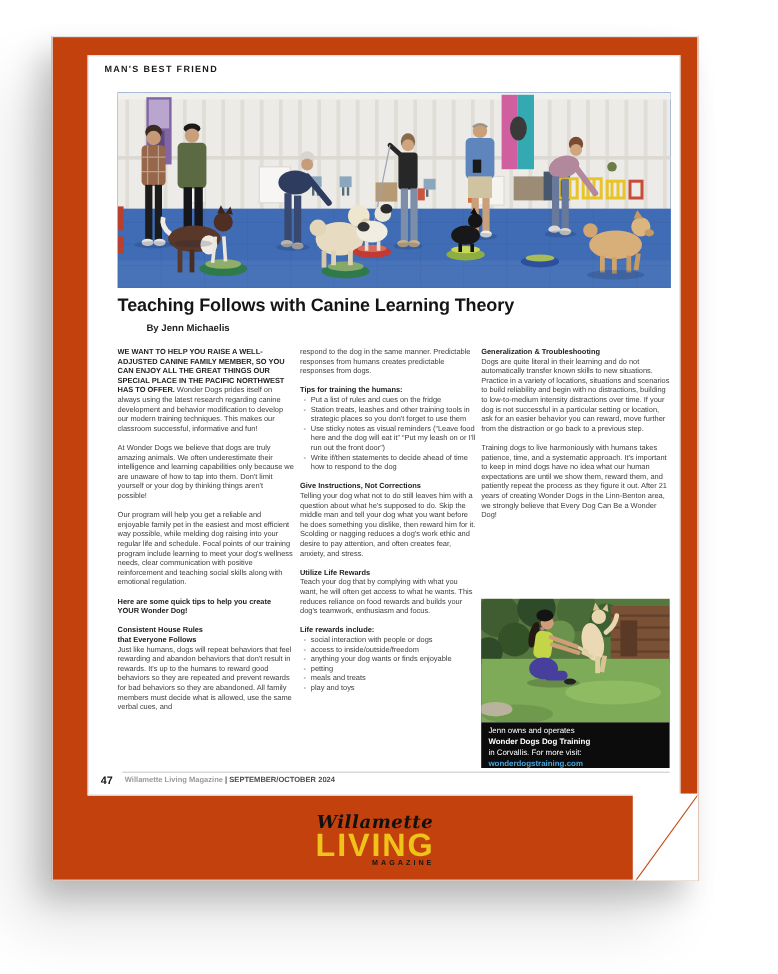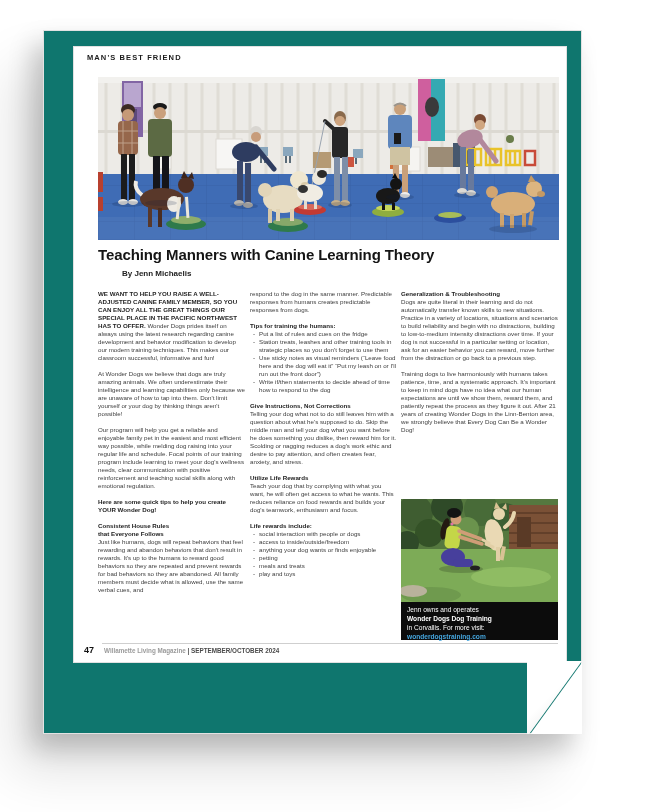--- a/index.html
+++ b/index.html
@@ -1,20 +1,20 @@
 <!DOCTYPE html>
 <html><head>
 <meta charset="utf-8">
 <style>
   html,body{margin:0;padding:0;background:#ffffff;}
   body{width:648px;height:812px;position:relative;overflow:hidden;
        font-family:"Liberation Sans", sans-serif;-webkit-font-smoothing:antialiased;}
 
   
-  .sheet{position:absolute;left:43px;top:30px;width:537px;height:702px;background:#0f766e;
+  .sheet{position:absolute;left:43px;top:30px;width:537px;height:702px;background:#c2410c;
          border:1px solid #e2e2e2;
          box-shadow:-10px 14px 24px rgba(0,0,0,0.20), -30px 36px 50px rgba(0,0,0,0.12);}
   .frame{position:absolute;left:29px;top:15px;width:492px;height:615px;border:1px solid #e1e1e1;background:#fff;}
 
   .kicker{position:absolute;left:13px;top:6px;font-size:7.5px;font-weight:bold;color:#1b1b1b;letter-spacing:1.1px;}
 
   .photo-main{position:absolute;left:24px;top:30px;width:461px;height:163px;overflow:hidden;background:#3f6cb5;}
   .photo-main svg{display:block;}
 
   .art-title{position:absolute;left:24px;top:199px;width:470px;font-size:15px;font-weight:bold;color:#151515;letter-spacing:-0.1px;}
@@ -250,21 +250,21 @@
             <ellipse cx="63" cy="126" rx="16" ry="3"></ellipse>
           <ellipse cx="146" cy="129" rx="14" ry="3"></ellipse>
             <ellipse cx="242" cy="128" rx="12" ry="3"></ellipse>
           <ellipse cx="302" cy="120" rx="14" ry="3"></ellipse>
             <ellipse cx="369" cy="118" rx="13" ry="3"></ellipse>
           <ellipse cx="415" cy="152" rx="24" ry="4"></ellipse>
         </g>
       </svg>
     </div>
 
-    <div class="art-title">Teaching Manners with Canine Learning Theory</div>
+    <div class="art-title">Teaching Follows with Canine Learning Theory</div>
     <div class="byline">By Jenn Michaelis</div>
 
     <div class="col col1">
       <p><span class="lead">WE WANT TO HELP YOU RAISE A WELL-ADJUSTED CANINE FAMILY MEMBER, SO YOU CAN ENJOY ALL THE GREAT THINGS OUR SPECIAL PLACE IN THE PACIFIC NORTHWEST HAS TO OFFER.</span><span> Wonder Dogs prides itself on always using the latest research regarding canine development and behavior modification to develop our modern training techniques. This makes our classroom successful, informative and fun!</span></p>
       <p>At Wonder Dogs we believe that dogs are truly amazing animals. We often underestimate their intelligence and learning capabilities only because we are unaware of how to tap into them. Don't limit yourself or your dog by thinking things aren't possible!</p>
       <p>Our program will help you get a reliable and enjoyable family pet in the easiest and most efficient way possible, while melding dog raising into your regular life and schedule. Focal points of our training program include learning to meet your dog's wellness needs, clear communication with positive reinforcement and teaching social skills along with emotional regulation.</p>
       <p class="lead">Here are some quick tips to help you create YOUR Wonder Dog!</p>
       <div class="bh">Consistent House Rules</div>
       <div class="bh">that Everyone Follows</div>
       <p>Just like humans, dogs will repeat behaviors that feel rewarding and abandon behaviors that don't result in rewards. It's up to the humans to reward good behaviors so they are repeated and prevent rewards for bad behaviors so they are abandoned. All family members must decide what is allowed, use the same verbal cues, and</p>
@@ -353,16 +353,23 @@
       <div><span class="cap-bold">Wonder Dogs Dog Training</span></div>
       <div>in Corvallis. For more visit:</div>
       <div><span class="cap-link">wonderdogstraining.com</span></div>
     </div>
 
     <div class="foot-rule"></div>
     <div class="foot-num">47</div>
     <div class="foot-text"><span>Willamette Living Magazine </span><span class="issue">| SEPTEMBER/OCTOBER 2024</span></div>
   </div>
 
+  <div class="logo">
+    <div class="logo-inner">
+      <span class="logo-script">Willamette</span>
+      <span class="logo-word">LIVING</span>
+      <span class="logo-sub">MAGAZINE</span>
+    </div>
+  </div>
 
   <div class="curl-bg"></div>
   <div class="curl-fold"></div>
 </div>
 
 </body></html>

